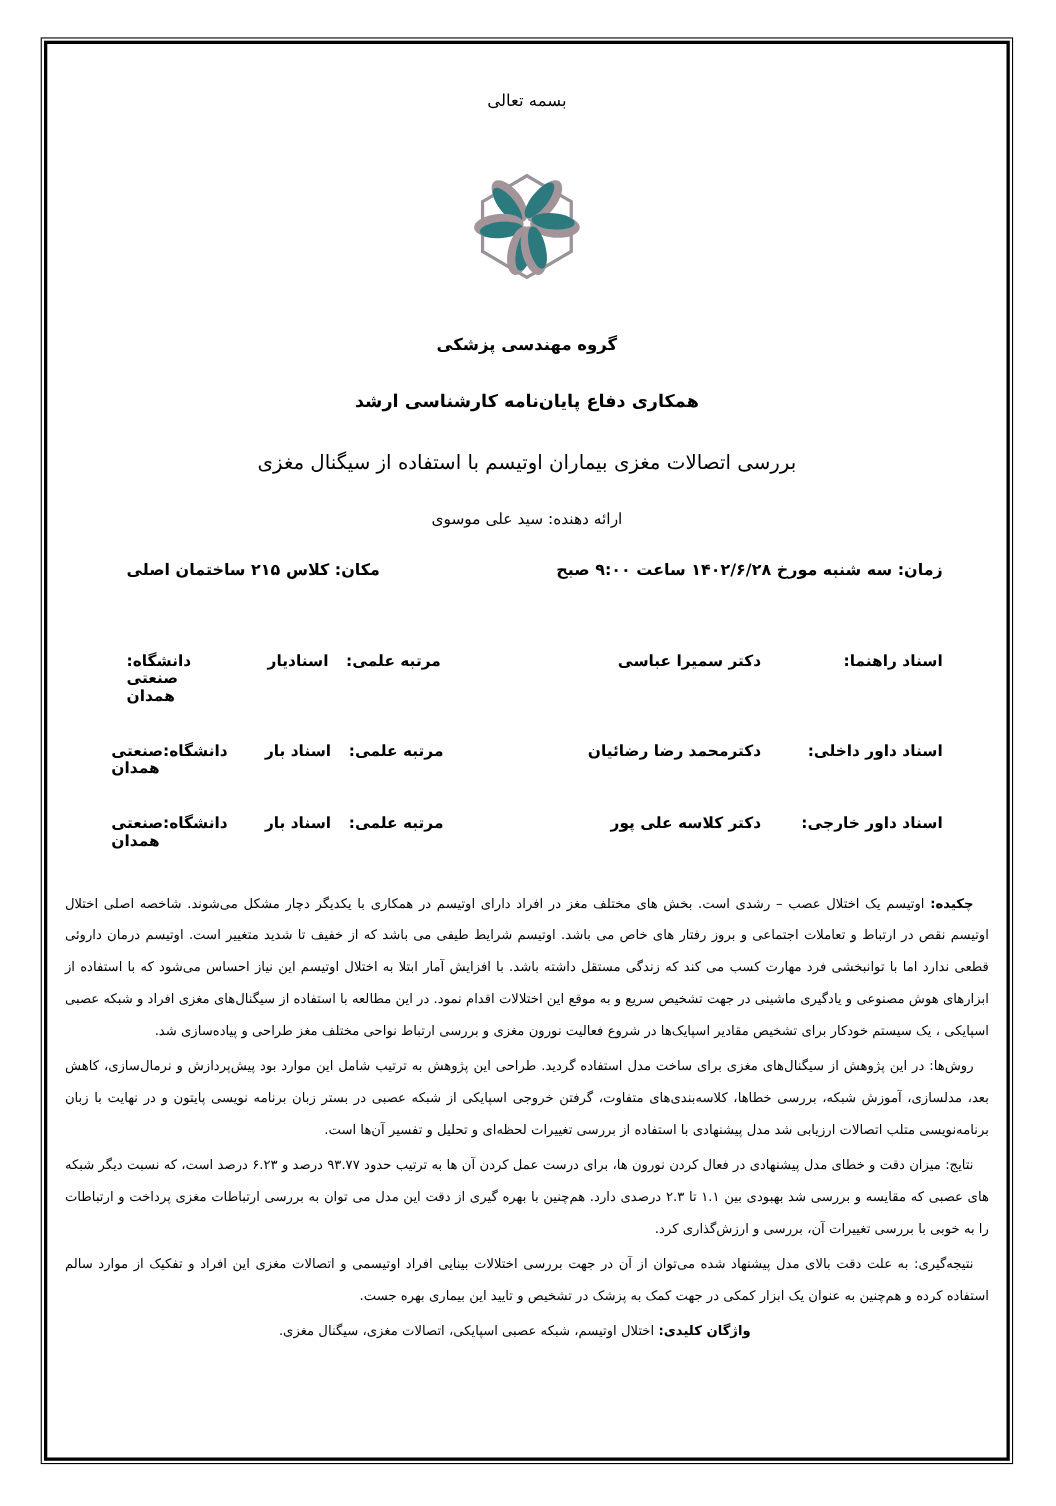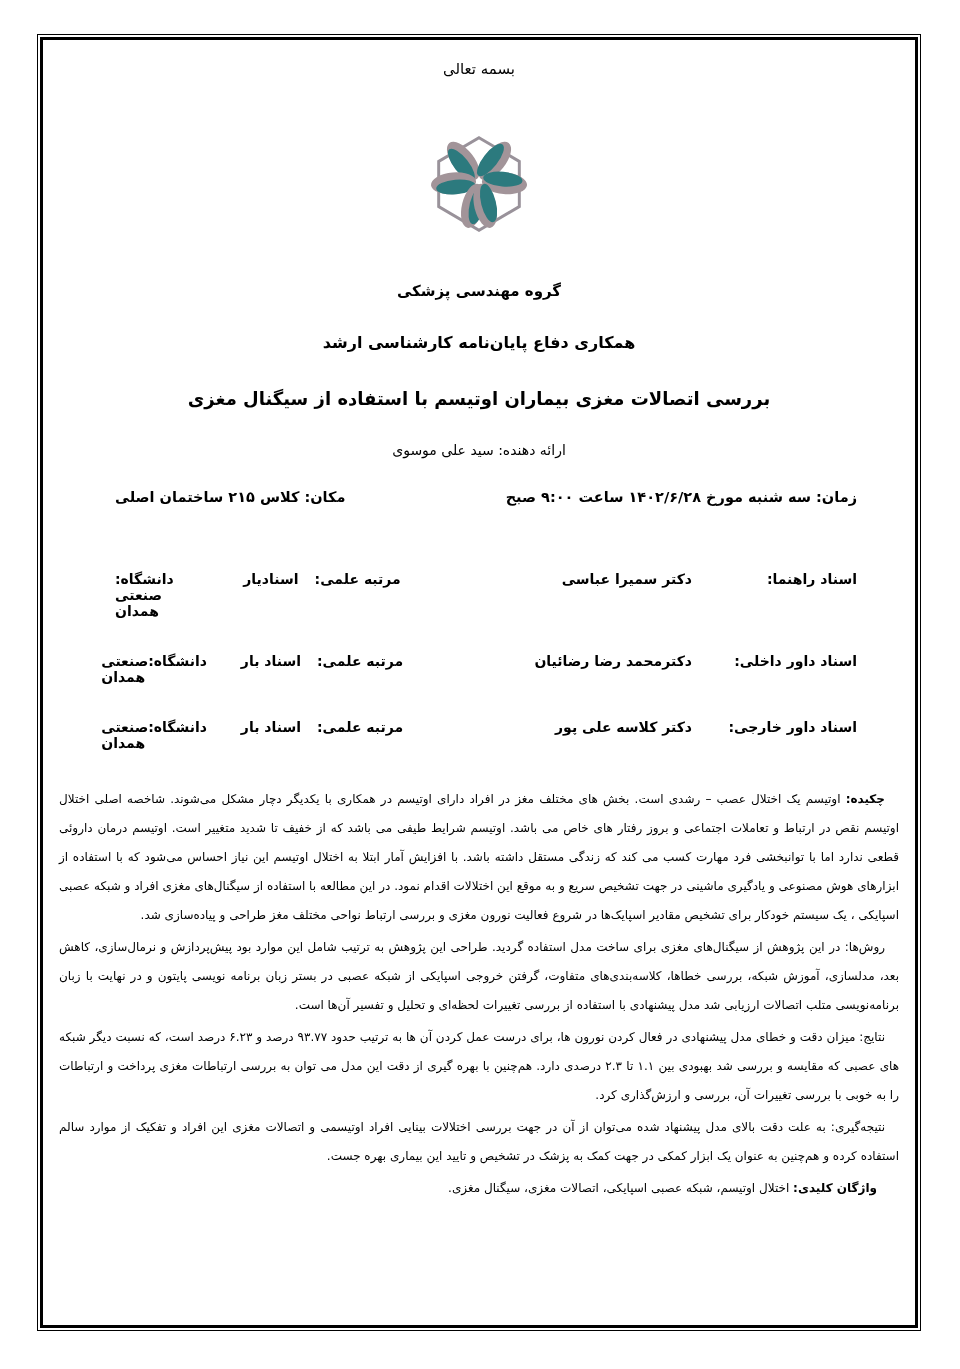--- a/index.html
+++ b/index.html
@@ -6,50 +6,50 @@
   .page{
     position:relative;width:960px;height:1369px;background:#ffffff;
     font-family:"DejaVu Sans",sans-serif;color:#000;overflow:hidden;
   }
   .frame-outer{
     position:absolute;left:37px;top:34px;width:884px;height:1297px;
     border:1px solid #000;box-sizing:border-box;padding:2px;
   }
   .frame-inner{
     border:3px solid #000;box-sizing:border-box;width:100%;height:100%;
-    padding:14px 16px 0 16px;direction:rtl;
+    padding:36px 16px 0 16px;direction:rtl;
   }
   .center{text-align:center;}
   .bismillah{font-size:15px;margin-top:6px;}
   .logo-wrap{margin-top:46px;line-height:0;}
   .university-name{
     font-size:14px;font-weight:bold;color:#2e8b8e;margin-top:2px;letter-spacing:.5px;
   }
   .department{font-size:15px;font-weight:600;margin-top:40px;}
   .announcement{font-size:16px;font-weight:600;margin-top:33px;}
-  .thesis-title{font-size:18px;font-weight:bold;margin-top:36px;}
+  .thesis-title{font-size:18px;font-weight:normal;margin-top:36px;}
   .presenter{font-size:14px;margin-top:33px;}
   .schedule{
     display:flex;justify-content:space-between;align-items:baseline;
     font-size:14.5px;font-weight:bold;margin-top:31px;padding:0 42px 0 56px;
   }
   .committee{margin-top:66px;padding:0 42px 0 56px;}
   .c-row{
     display:grid;grid-template-columns:165px 255px 230px 1fr;
     font-size:14px;font-weight:bold;margin-bottom:34px;align-items:baseline;
   }
   .c-role{text-align:right;}
   .c-name{text-align:right;}
   .c-rank{display:flex;gap:16px;justify-content:center;}
   .c-univ{text-align:left;}
   .abstract{margin-top:14px;font-size:12px;line-height:29px;}
   .abstract p{
     margin:0 0 3px 0;text-align:justify;text-indent:14px;direction:rtl;
   }
-  .abstract p.keywords{text-align:right;text-indent:22px;margin-top:0;}
+  .abstract p.keywords{text-align:center;text-indent:22px;margin-top:0;}
   .lbl-bold{font-weight:bold;}
   svg{display:inline-block;}
 </style>
 </head>
 <body>
 
 <div class="page">
   <div class="frame-outer">
     <div class="frame-inner">
 

